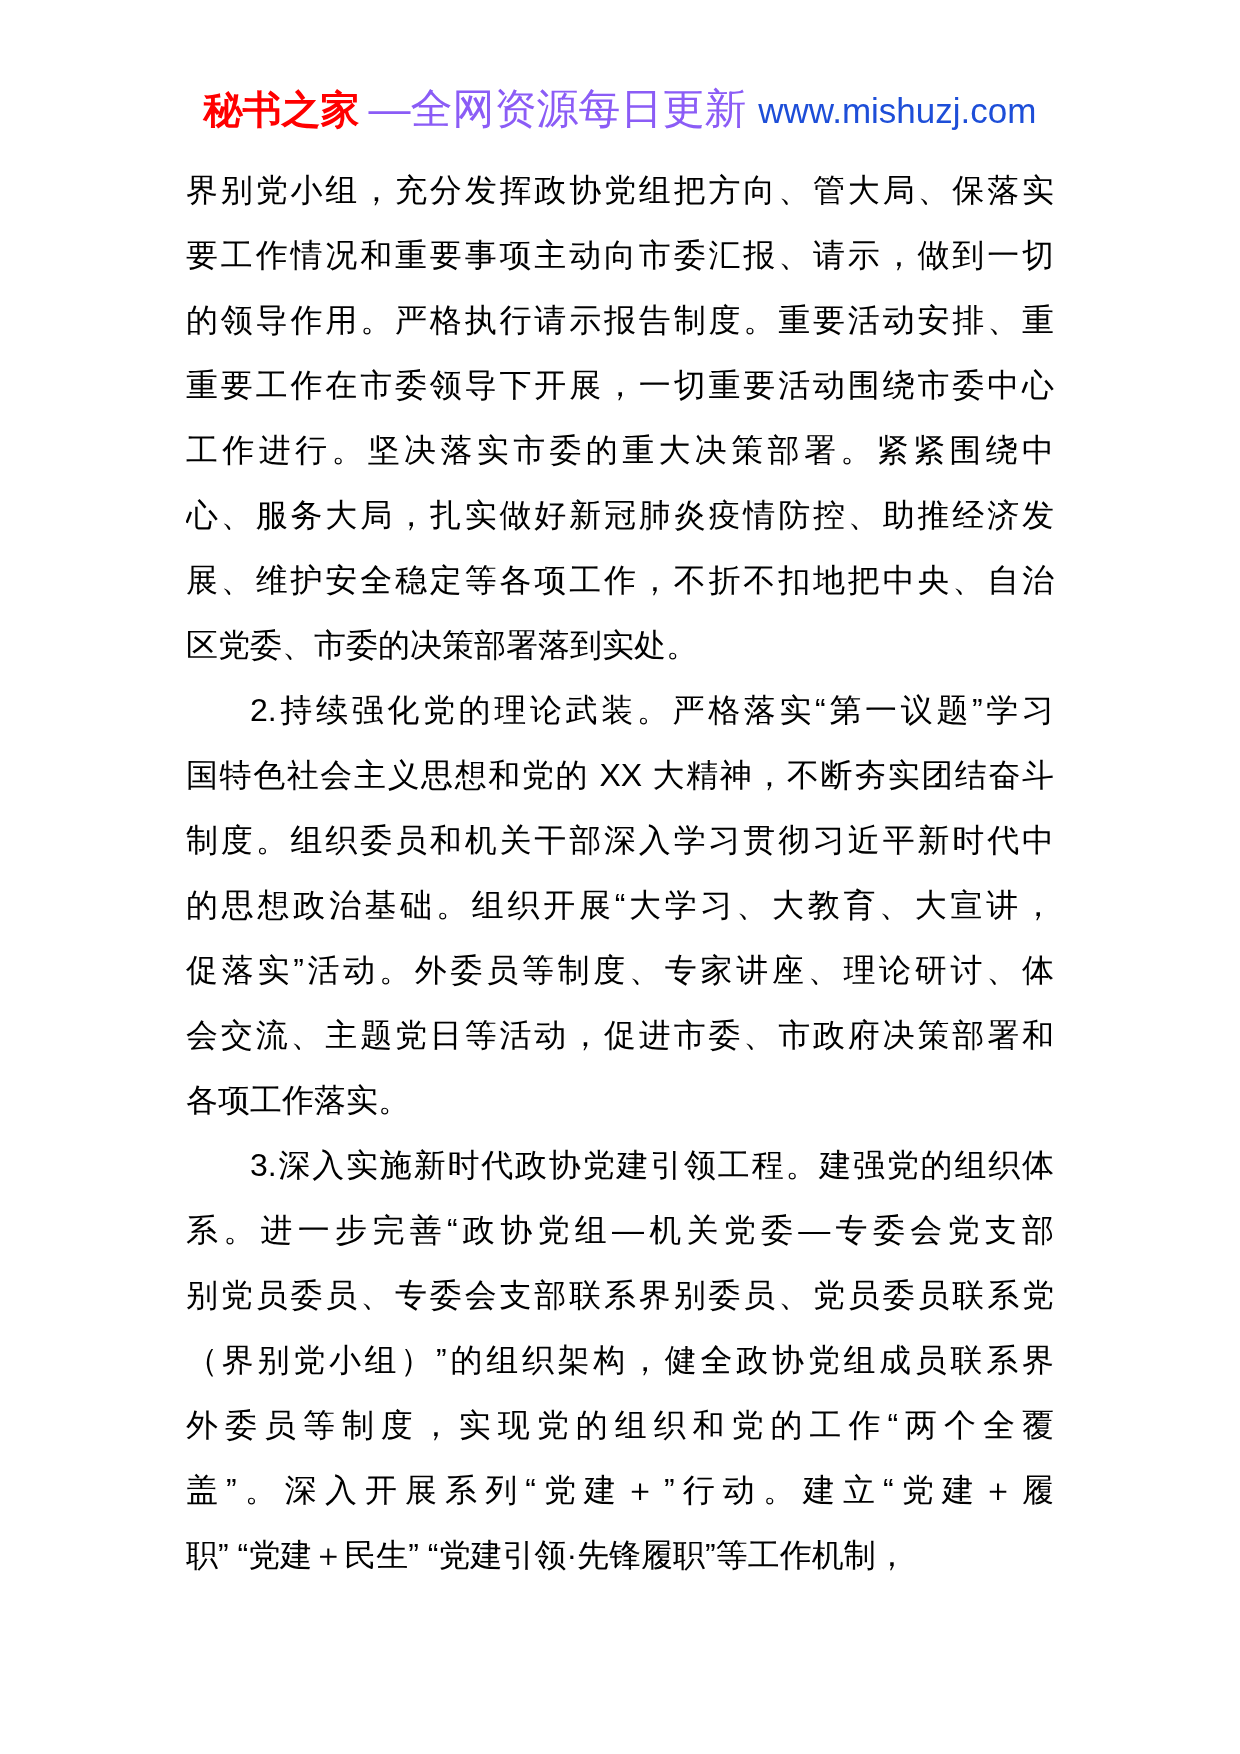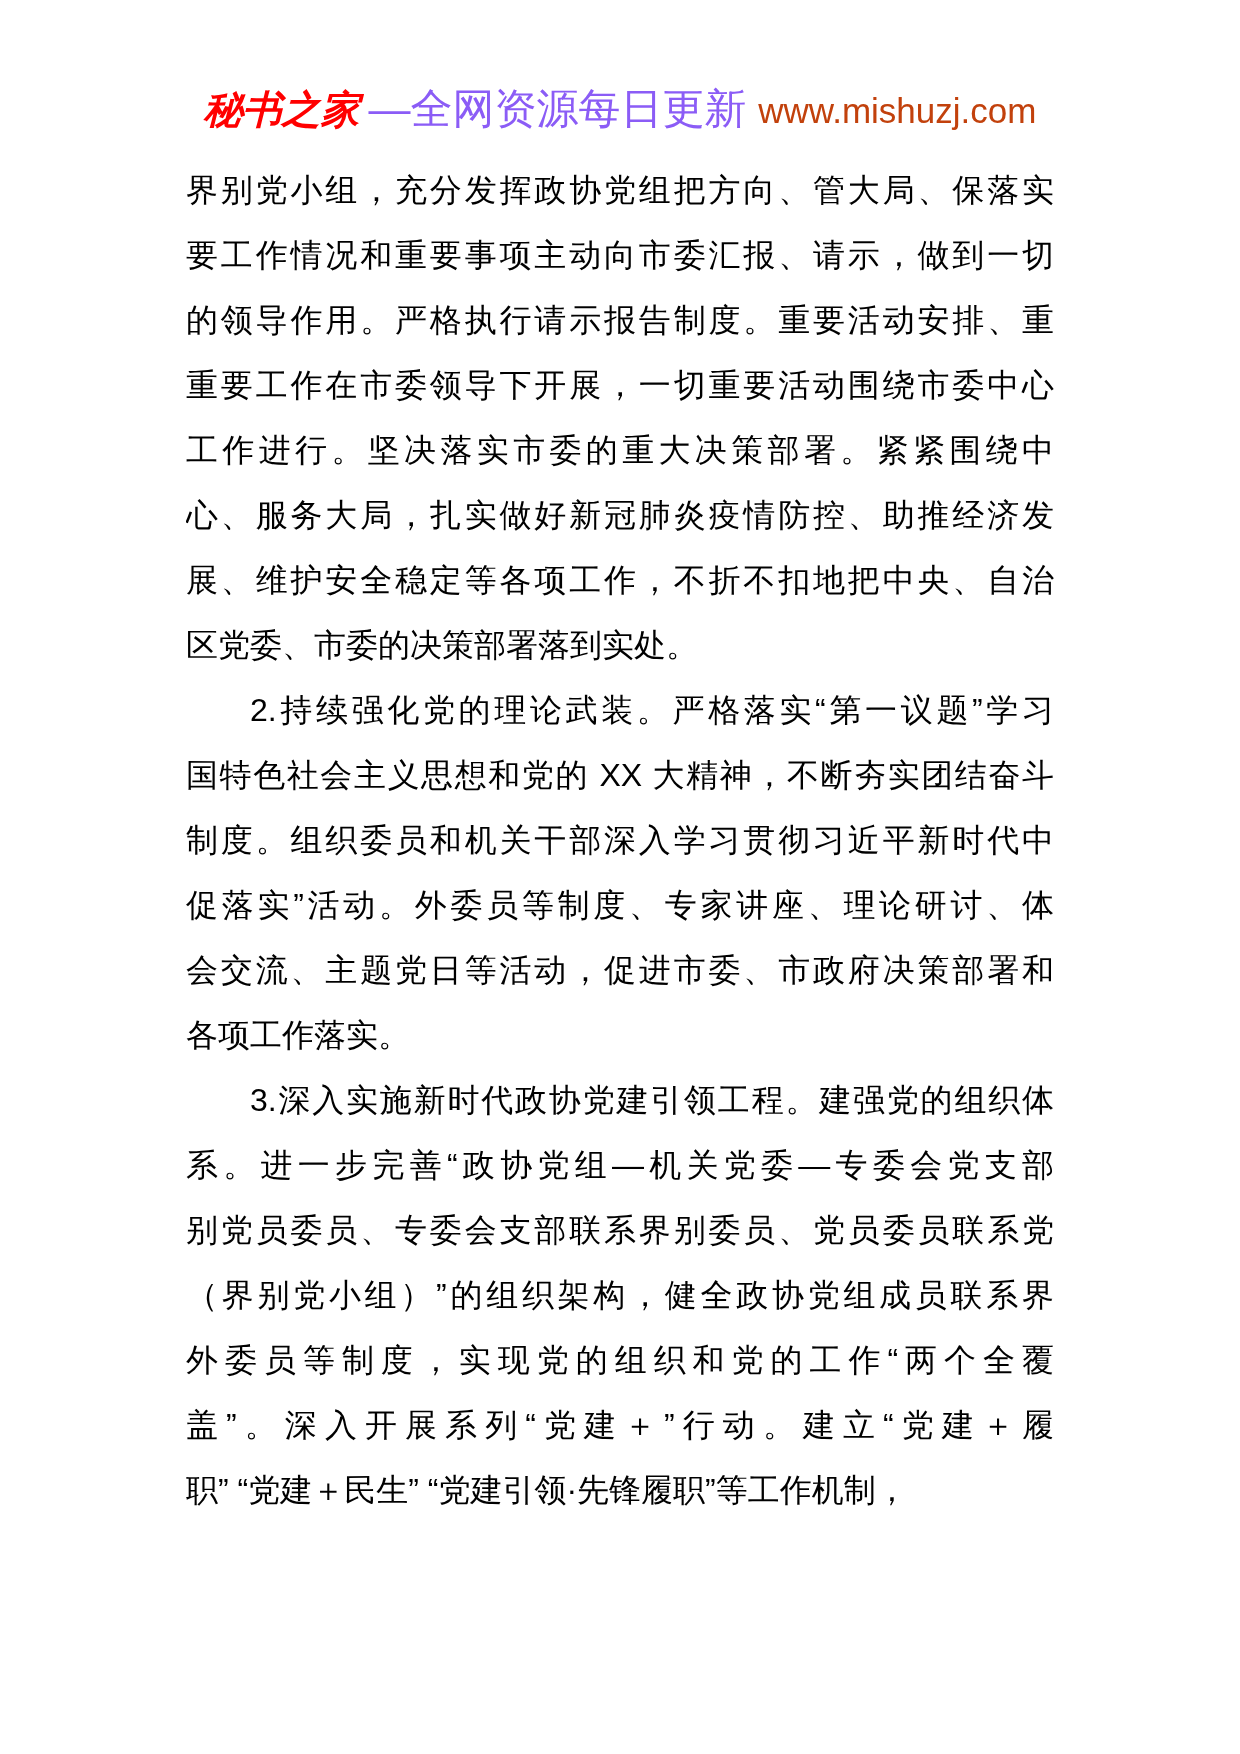--- a/index.html
+++ b/index.html
@@ -22,29 +22,28 @@
     left: 0;
     width: 1240px;
     text-align: center;
     line-height: 50px;
     white-space: nowrap;
   }
   .brand {
     color: #ff0000;
     font-weight: bold;
     font-size: 39px;
-    font-style: italic;
   }
   .tagline {
     color: #8b5cf6;
     font-size: 42px;
     margin-left: 9px;
   }
   .site-url {
-    color: #c2410c;
+    color: #1d4ed8;
     font-size: 35px;
     text-align: right;
   }
   .body-text {
     position: absolute;
     left: 186px;
     top: 158px;
     width: 868px;
     font-size: 32px;
     color: #000000;
@@ -81,20 +80,21 @@
     <div class="line">要工作情况和重要事项主动向市委汇报、请示，做到一切</div>
     <div class="line">的领导作用。严格执行请示报告制度。重要活动安排、重</div>
     <div class="line">重要工作在市委领导下开展，一切重要活动围绕市委中心</div>
     <div class="line">工作进行。坚决落实市委的重大决策部署。紧紧围绕中</div>
     <div class="line">心、服务大局，扎实做好新冠肺炎疫情防控、助推经济发</div>
     <div class="line">展、维护安全稳定等各项工作，不折不扣地把中央、自治</div>
     <div class="line pend">区党委、市委的决策部署落到实处。</div>
     <div class="line indent">2.持续强化党的理论武装。严格落实“第一议题”学习</div>
     <div class="line">国特色社会主义思想和党的 XX 大精神，不断夯实团结奋斗</div>
     <div class="line">制度。组织委员和机关干部深入学习贯彻习近平新时代中</div>
+    <div class="line">的思想政治基础。组织开展“大学习、大教育、大宣讲，</div>
     <div class="line">促落实”活动。外委员等制度、专家讲座、理论研讨、体</div>
     <div class="line">会交流、主题党日等活动，促进市委、市政府决策部署和</div>
     <div class="line pend">各项工作落实。</div>
     <div class="line indent">3.深入实施新时代政协党建引领工程。建强党的组织体</div>
     <div class="line">系。进一步完善“政协党组—机关党委—专委会党支部</div>
     <div class="line">别党员委员、专委会支部联系界别委员、党员委员联系党</div>
     <div class="line">（界别党小组）”的组织架构，健全政协党组成员联系界</div>
     <div class="line">外委员等制度，实现党的组织和党的工作“两个全覆</div>
     <div class="line">盖”。深入开展系列“党建＋”行动。建立“党建＋履</div>
     <div class="line pend">职” “党建＋民生” “党建引领·先锋履职”等工作机制，</div>

